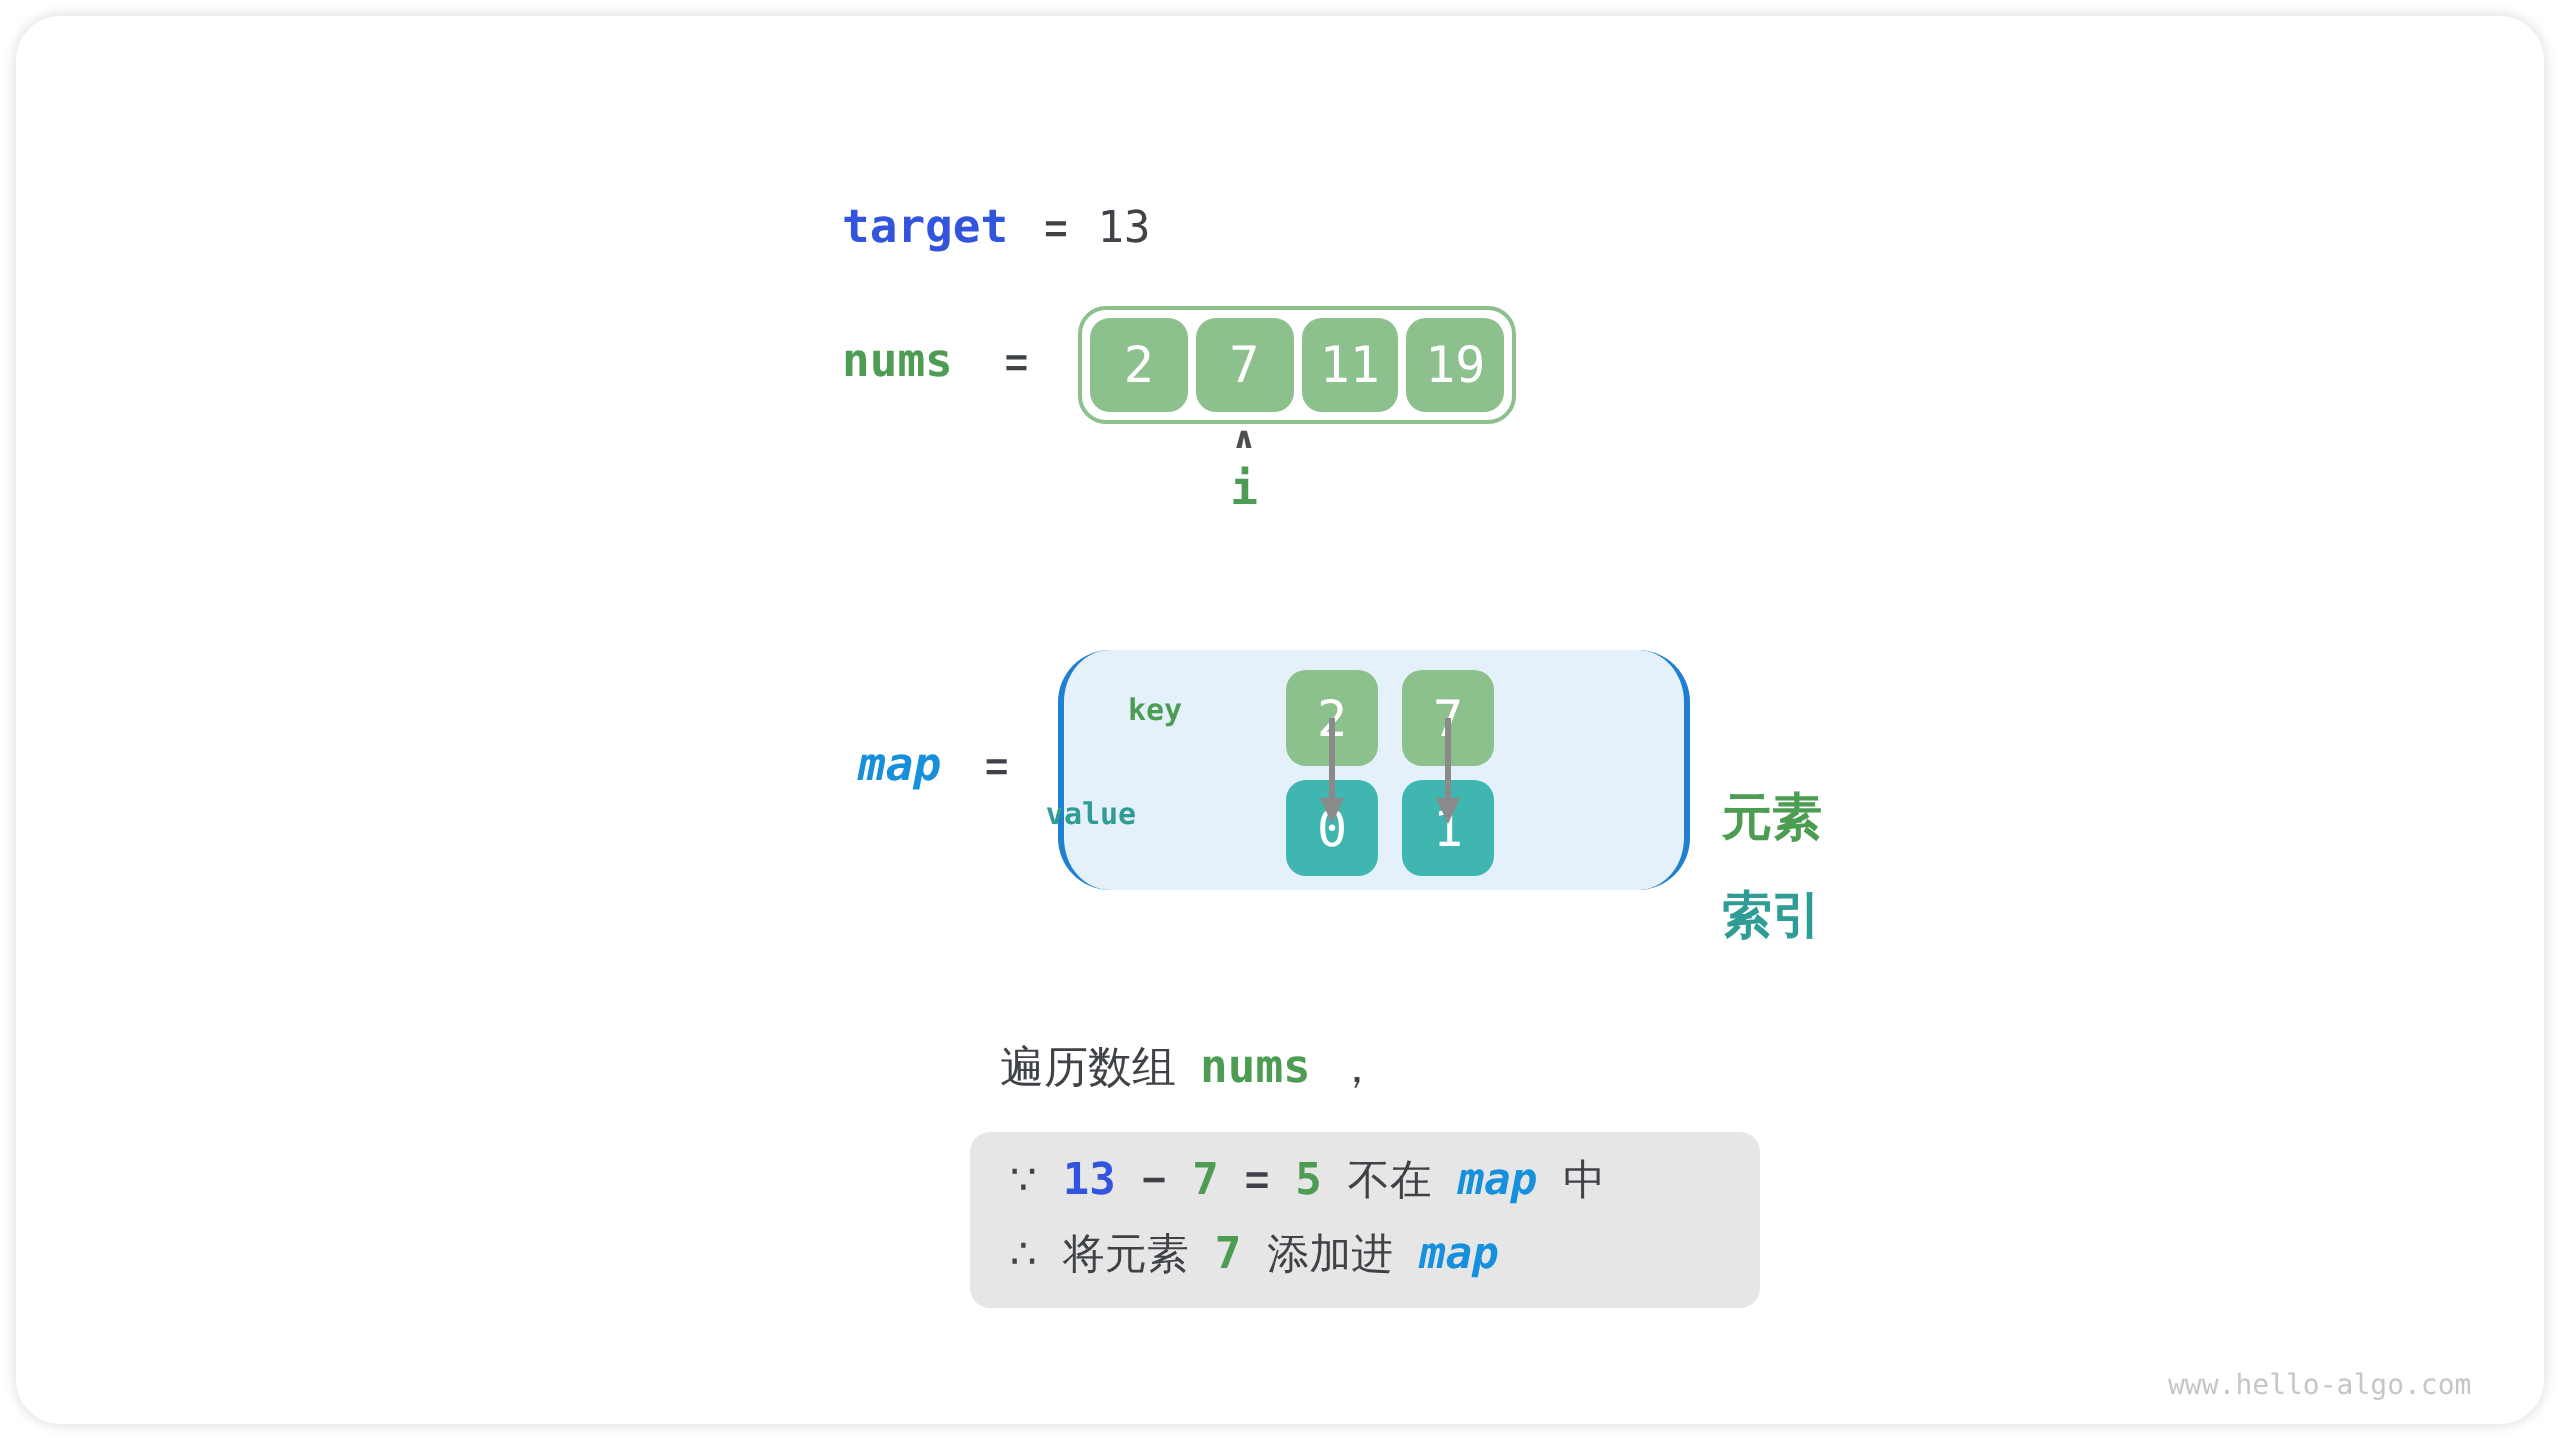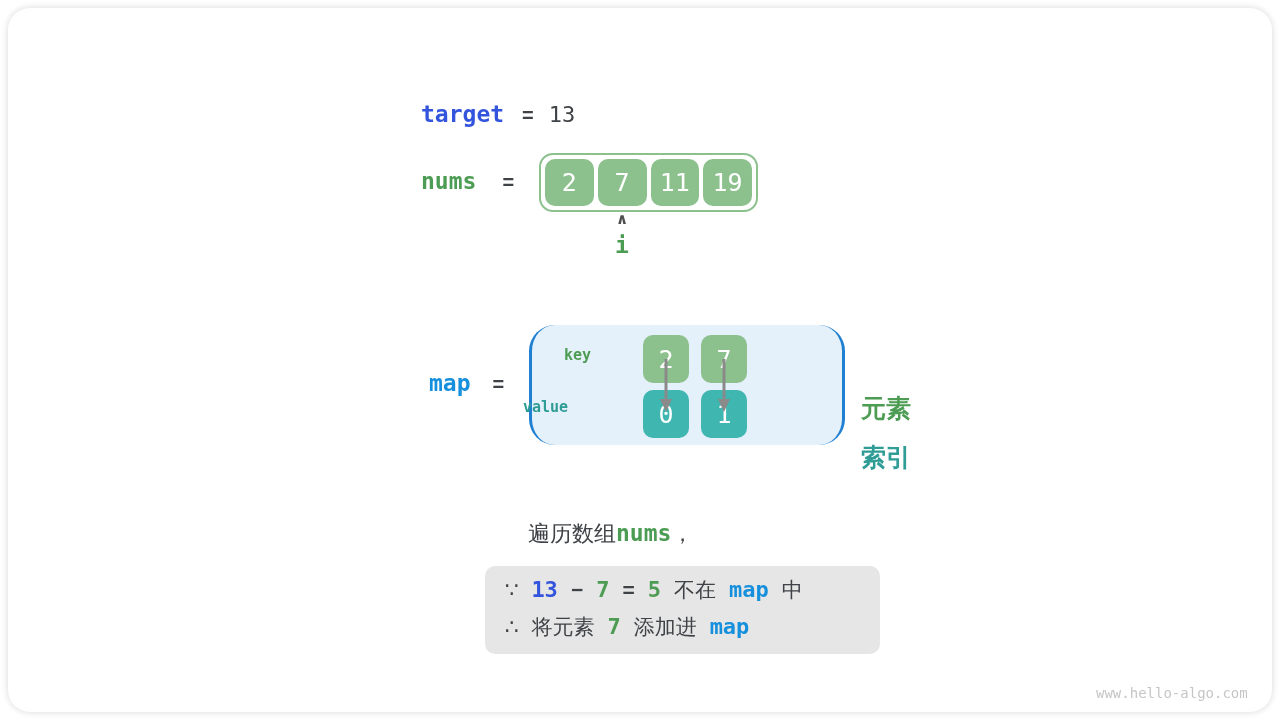--- a/index.html
+++ b/index.html
@@ -17,21 +17,21 @@
     box-shadow: 0 0 7px rgba(0,0,0,0.16);
   }
   .abs { position: absolute; }
 
   .mono { font-family: "DejaVu Sans Mono", "Liberation Mono", monospace; }
   .b { font-weight: bold; }
   .c-dark   { color: var(--dark-text); }
   .c-green  { color: var(--green-text); }
   .c-teal   { color: var(--teal-text); }
   .c-indigo { color: var(--indigo-text); }
-  .c-blue   { color: var(--blue-text); }
+  .c-blue   { color: var(--blue-text); font-style: italic; }
 
   
   .target-line { left: 413px; top: 93px; display: flex; align-items: baseline; font-size: 23px; }
   .target-line .var   { margin-right: 18px; }
   .target-line .eq    { margin-right: 15px; font-size: 20px; font-weight: bold; }
   .target-line .val   { font-size: 22px; }
 
   
   .nums-label { left: 413px; top: 160px; display: flex; align-items: baseline; font-size: 23px; }
   .nums-label .eq { margin-left: 26px; font-size: 20px; font-weight: bold; }
@@ -92,39 +92,38 @@
 
   .kv-arrow { position: absolute; width: 14px; height: 54px; }
   .kv-arrow-0 { left: 651px; top: 351px; }
   .kv-arrow-1 { left: 709px; top: 351px; }
 
   .side-label { font-size: 25px; font-weight: bold; margin-top: 44px; }
   .side-label-element { left: 853px; top: 340px; }
   .side-label-index   { left: 853px; top: 389px; font-family: Liberation Serif, serif; }
 
   
-  .sentence { left: 520px; top: 511px; display: flex; align-items: baseline; gap: 0; font-size: 22px; }
+  .sentence { left: 492px; top: 511px; display: flex; align-items: baseline; gap: 12px; font-size: 22px; }
   .sentence .seg.mono { font-size: 23px; }
 
   .note-box {
     left: 477px; top: 558px; width: 395px; height: 88px;
     box-sizing: border-box;
     background: var(--note-bg);
     border-radius: 10px;
     padding: 10px 0 0 20px;
   }
   .note-line { display: flex; align-items: baseline; gap: 13px; height: 37px; font-size: 21px; }
   .note-line .seg.mono { font-size: 22px; }
 
   .watermark {
     left: 1076px; top: 677px;
     font-size: 14px;
     color: var(--watermark-gray);
     letter-spacing: 0px;
-    margin-left: 12px;
   }
 </style>
 </head>
 <body>
 
 <div class="card">
 
   <div class="abs target-line">
     <span class="var mono b c-indigo">target</span>
     <span class="eq c-dark">=</span>

